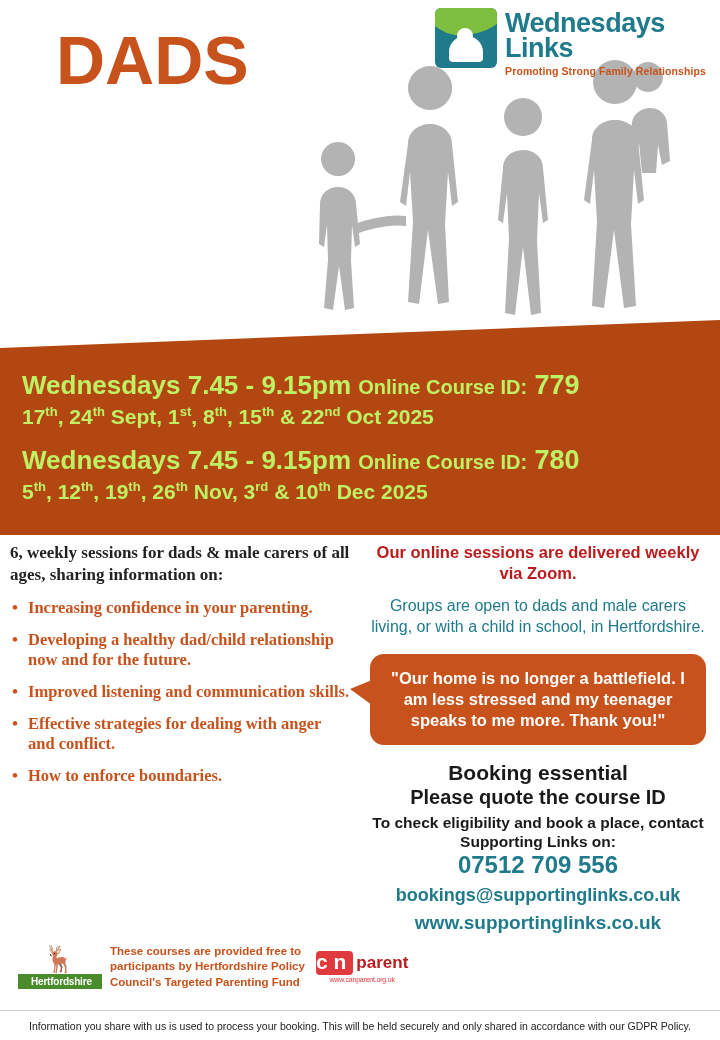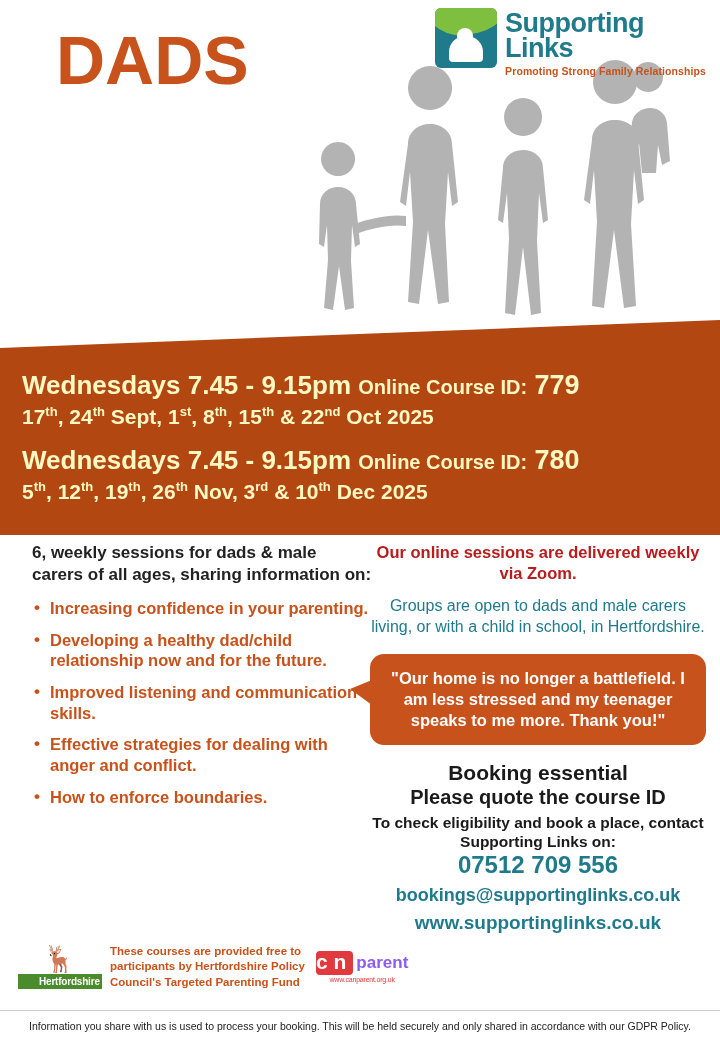--- a/index.html
+++ b/index.html
@@ -109,21 +109,21 @@
     z-index: 2;
   }
 
   
   .band {
     position: absolute;
     top: 320px; left: 0;
     width: 720px; height: 215px;
     background: #B34711;
     clip-path: polygon(0 28px, 720px 0, 720px 215px, 0 215px);
-    color: #fef9c3;
+    color: #bef264;
     z-index: 3;
   }
   .band-inner { padding: 50px 22px 0 22px; }
   .sched { margin-bottom: 16px; }
   .sched-row1 {
     font-size: 26px;
     font-weight: bold;
     line-height: 1.15;
   }
   .sched-row1 .small {
@@ -143,22 +143,23 @@
 
   
   .content {
     position: absolute;
     top: 536px; left: 0;
     width: 720px; height: 390px;
     z-index: 4;
   }
   .col-left {
     position: absolute;
-    left: 32px; top: 6px;
+    left: 10px; top: 6px;
     width: 340px;
+    font-family: Liberation Serif, serif;
   }
   .lead {
     font-size: 17px;
     font-weight: bold;
     color: #222;
     line-height: 1.3;
     margin-bottom: 12px;
   }
   ul.bullets { list-style: none; }
   ul.bullets li {
@@ -270,21 +271,21 @@
   .herts-deer {
     font-size: 26px;
     color: #4a8b2c;
     line-height: 1;
   }
   .herts-name {
     background: #4a8b2c;
     color: #ffffff;
     font-size: 10px;
     font-weight: bold;
-    padding: 2px 21px;
+    padding: 2px 13px;
     margin-top: 2px;
     letter-spacing: -0.2px;
   }
   .fund-text {
     font-size: 11.5px;
     color: #C8521B;
     font-weight: bold;
     line-height: 1.35;
     width: 200px;
   }
@@ -296,21 +297,21 @@
   .cp-can {
     background: #E03A3E;
     color: #ffffff;
     font-size: 21px;
     font-weight: bold;
     padding: 0px 7px 2px 0;
     border-radius: 4px;
     line-height: 1.05;
   }
   .cp-parent {
-    color: #8b5cf6;
+    color: #b91c1c;
     font-size: 17px;
     font-weight: bold;
     margin-left: 3px;
   }
   .cp-url {
     font-size: 7px;
     color: #E03A3E;
     margin-top: 1px;
     letter-spacing: -0.2px;
   }
@@ -340,21 +341,21 @@
       <div class="title-line2">DADS</div>
     </div>
 
     <div class="logo">
       <div class="logo-mark">
         <div class="swoosh"></div>
         <div class="dot"></div>
         <div class="hand"></div>
       </div>
       <div class="logo-text">
-        <span class="l1">Supporting</span>
+        <span class="l1">Wednesdays</span>
         <span class="l2">Links</span>
         <span class="tag">Promoting Strong Family Relationships</span>
       </div>
     </div>
 
     <svg class="silhouettes" viewBox="0 0 440 300" aria-hidden="true">
       <g fill="#B3B3B3">
 
         <path d="M150 62 a22 22 0 1 1 0.1 0 z M128 96 c0-12 10-20 22-20 c12 0 22 8 22 20 l6 58 l-6 4 l-4 -34 l-3 52 l4 78 l-11 2 l-10 -74 l-9 74 l-11 -2 l5 -80 l-3 -50 l-4 34 l-6 -4 z"></path>
 

